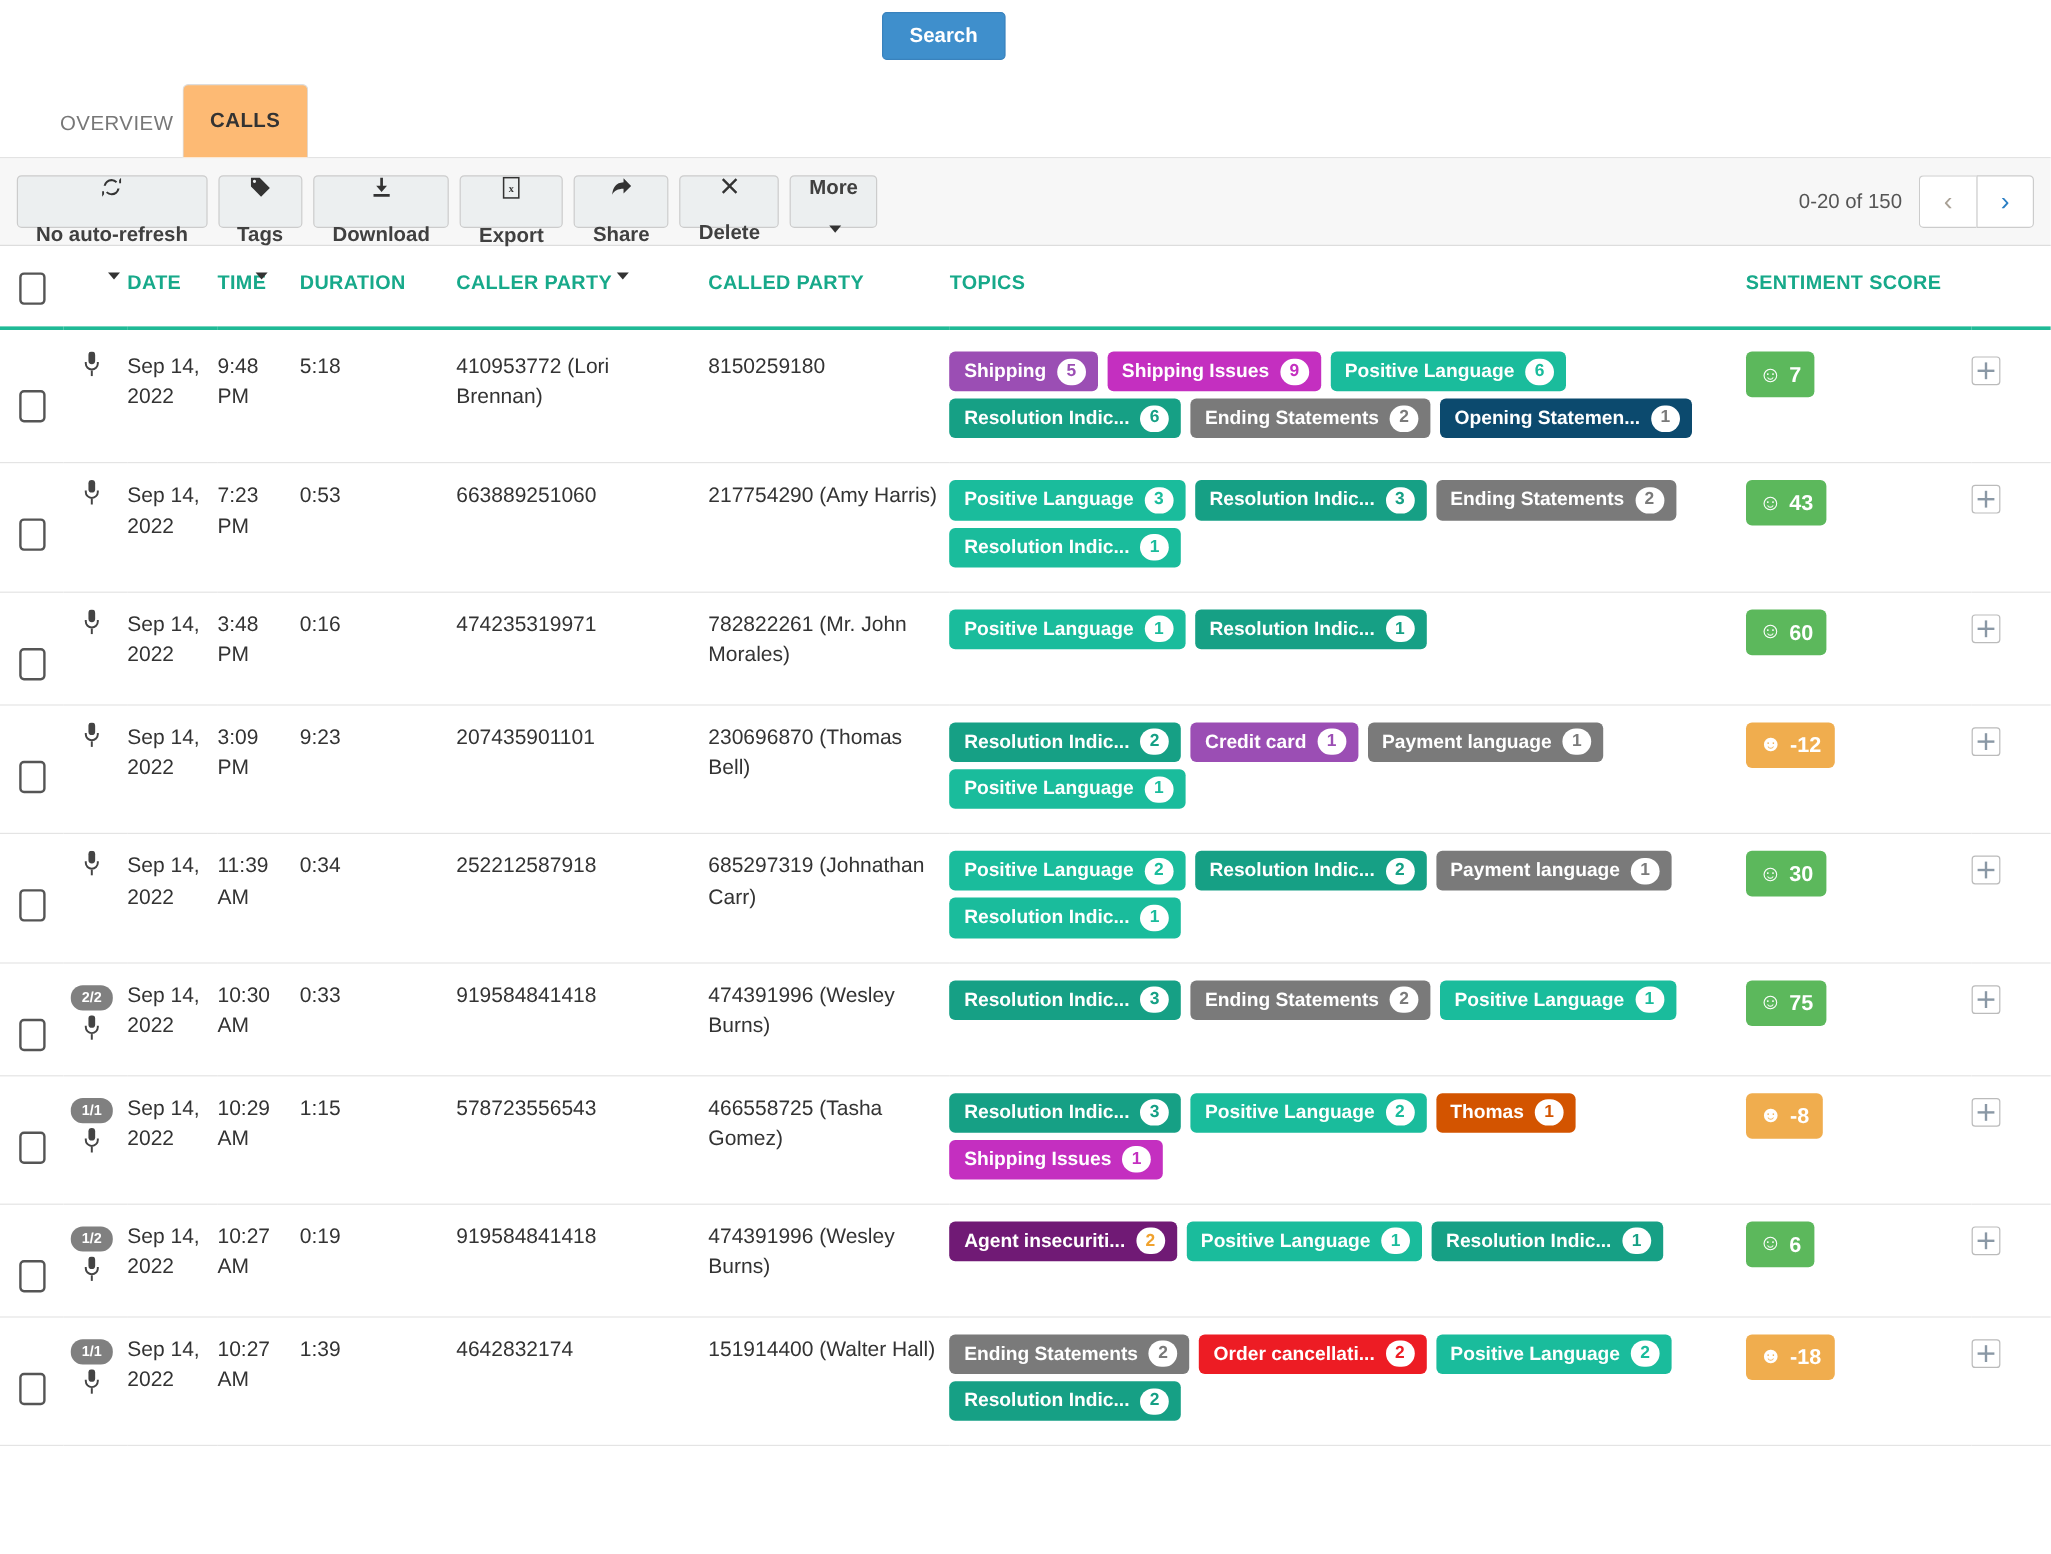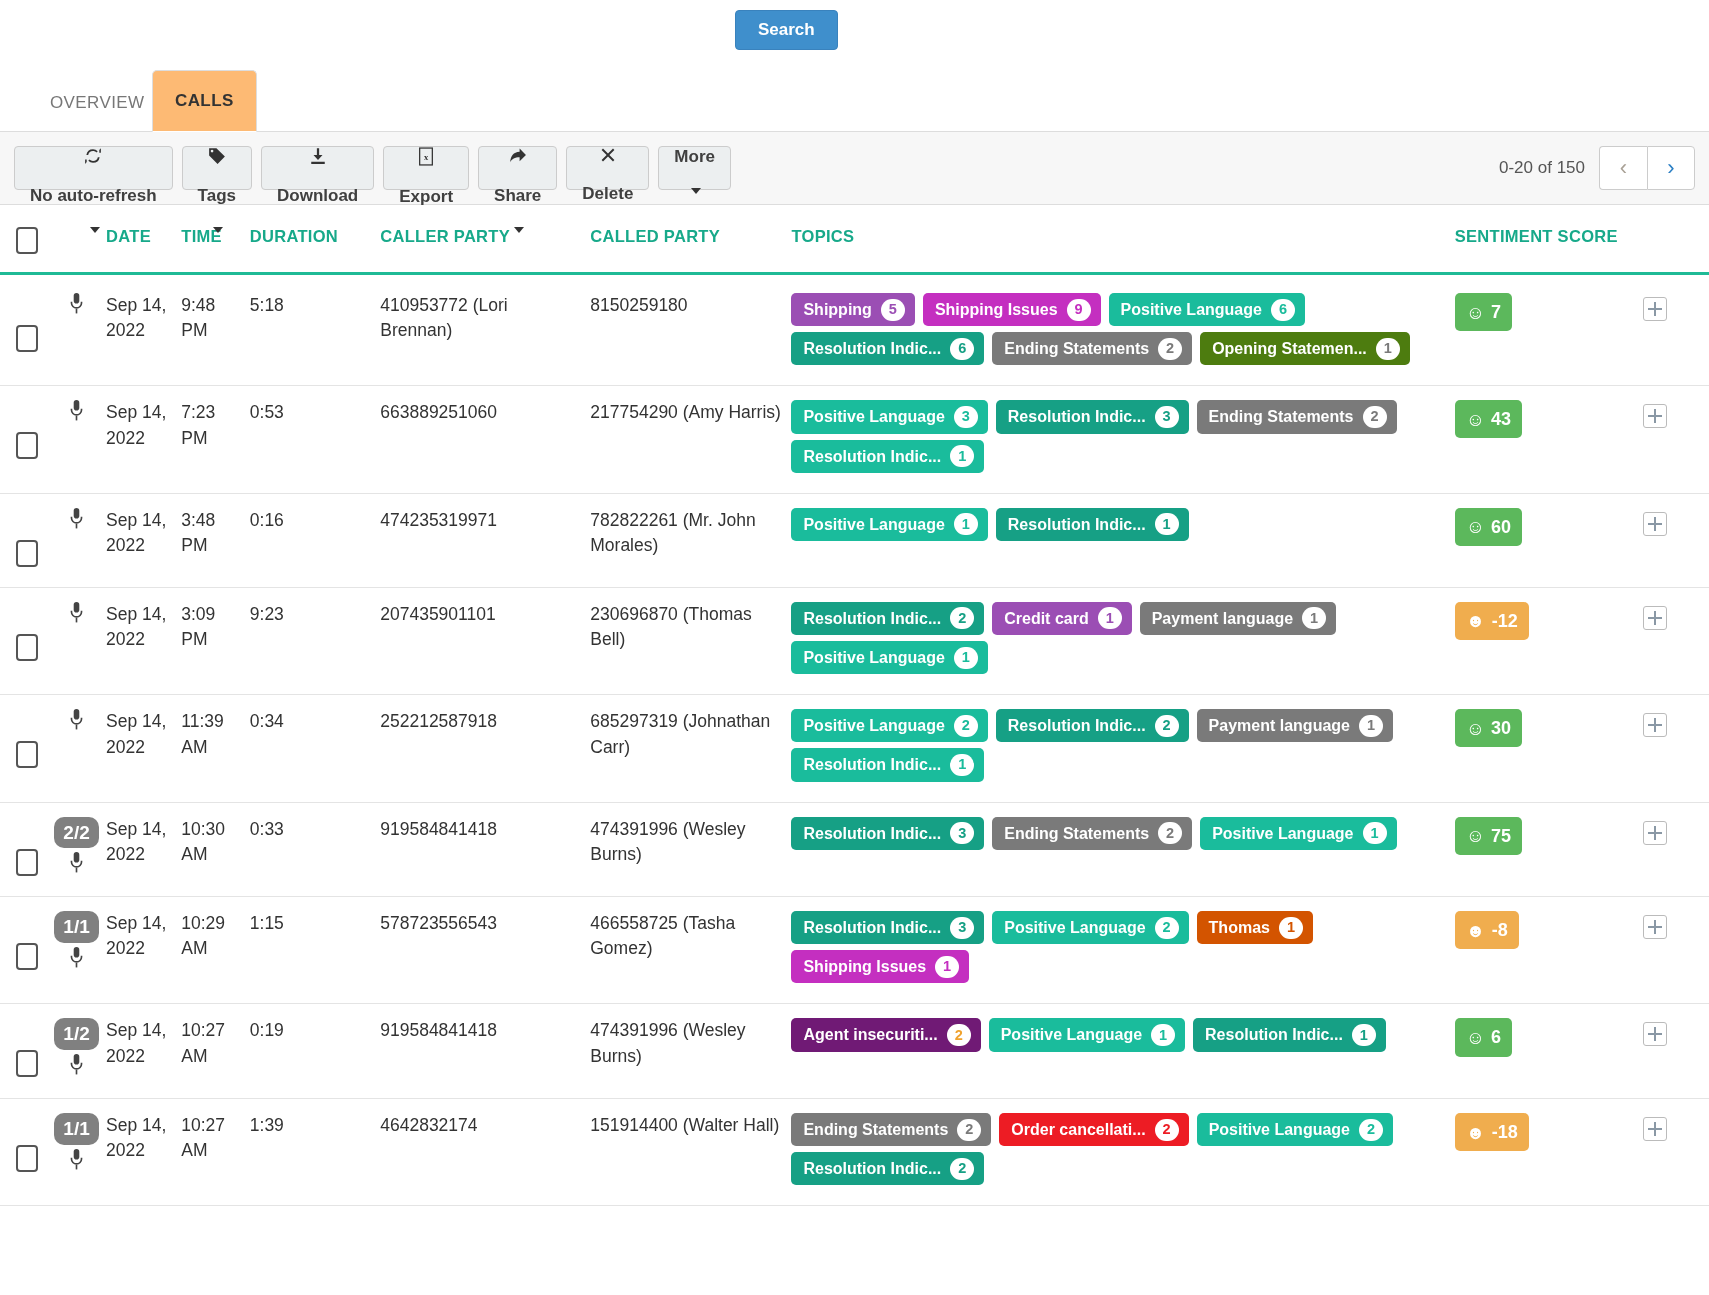--- a/index.html
+++ b/index.html
@@ -83,21 +83,21 @@
   }
   tbody tr:first-child td { padding-top:18px; }
   .chk {
     width:22px; height:27px; border:2px solid #555; border-radius:4px;
     background:#fff; display:block; margin-top:32px; cursor:pointer;
   }
   .mic-cell { text-align:center; padding-left:0 !important; }
   .mic { font-size:21px; color:#444; line-height:1; display:block; }
   .chan-badge {
     display:inline-block; background:#808080; color:#fff; border-radius:10px;
-    font-size:19px; font-weight:bold; padding:2px 9px; margin-bottom:4px;
+    font-size:12px; font-weight:bold; padding:2px 9px; margin-bottom:4px;
   }
   
   .tags { display:flex; flex-wrap:wrap; gap:6px 8px; }
   .tag {
     display:inline-flex; align-items:center; gap:9px;
     border-radius:5px; padding:5px 10px 5px 12px;
     color:#fff; font-size:16px; font-weight:bold; cursor:pointer;
     white-space:nowrap;
   }
   .tag .cnt {
@@ -251,21 +251,21 @@
               <span class="cnt" style="color:#1abc9c">6</span>
             </span>
             <span class="tag" style="background:#16a085">
               <span>Resolution Indic...</span>
               <span class="cnt" style="color:#16a085">6</span>
             </span>
             <span class="tag" style="background:#7a7a7a">
               <span>Ending Statements</span>
               <span class="cnt" style="color:#7a7a7a">2</span>
             </span>
-            <span class="tag" style="background:#4d7c0f">
+            <span class="tag" style="background:#0c4a6e">
               <span>Opening Statemen...</span>
               <span class="cnt" style="color:#7a7a7a">1</span>
             </span>
           </div>
         </td>
         <td class="c-sent"><span class="sent" style="background:#5cb85c">
             <span class="face">☺</span>
             <span>7</span>
           </span></td>
         <td class="c-exp">

